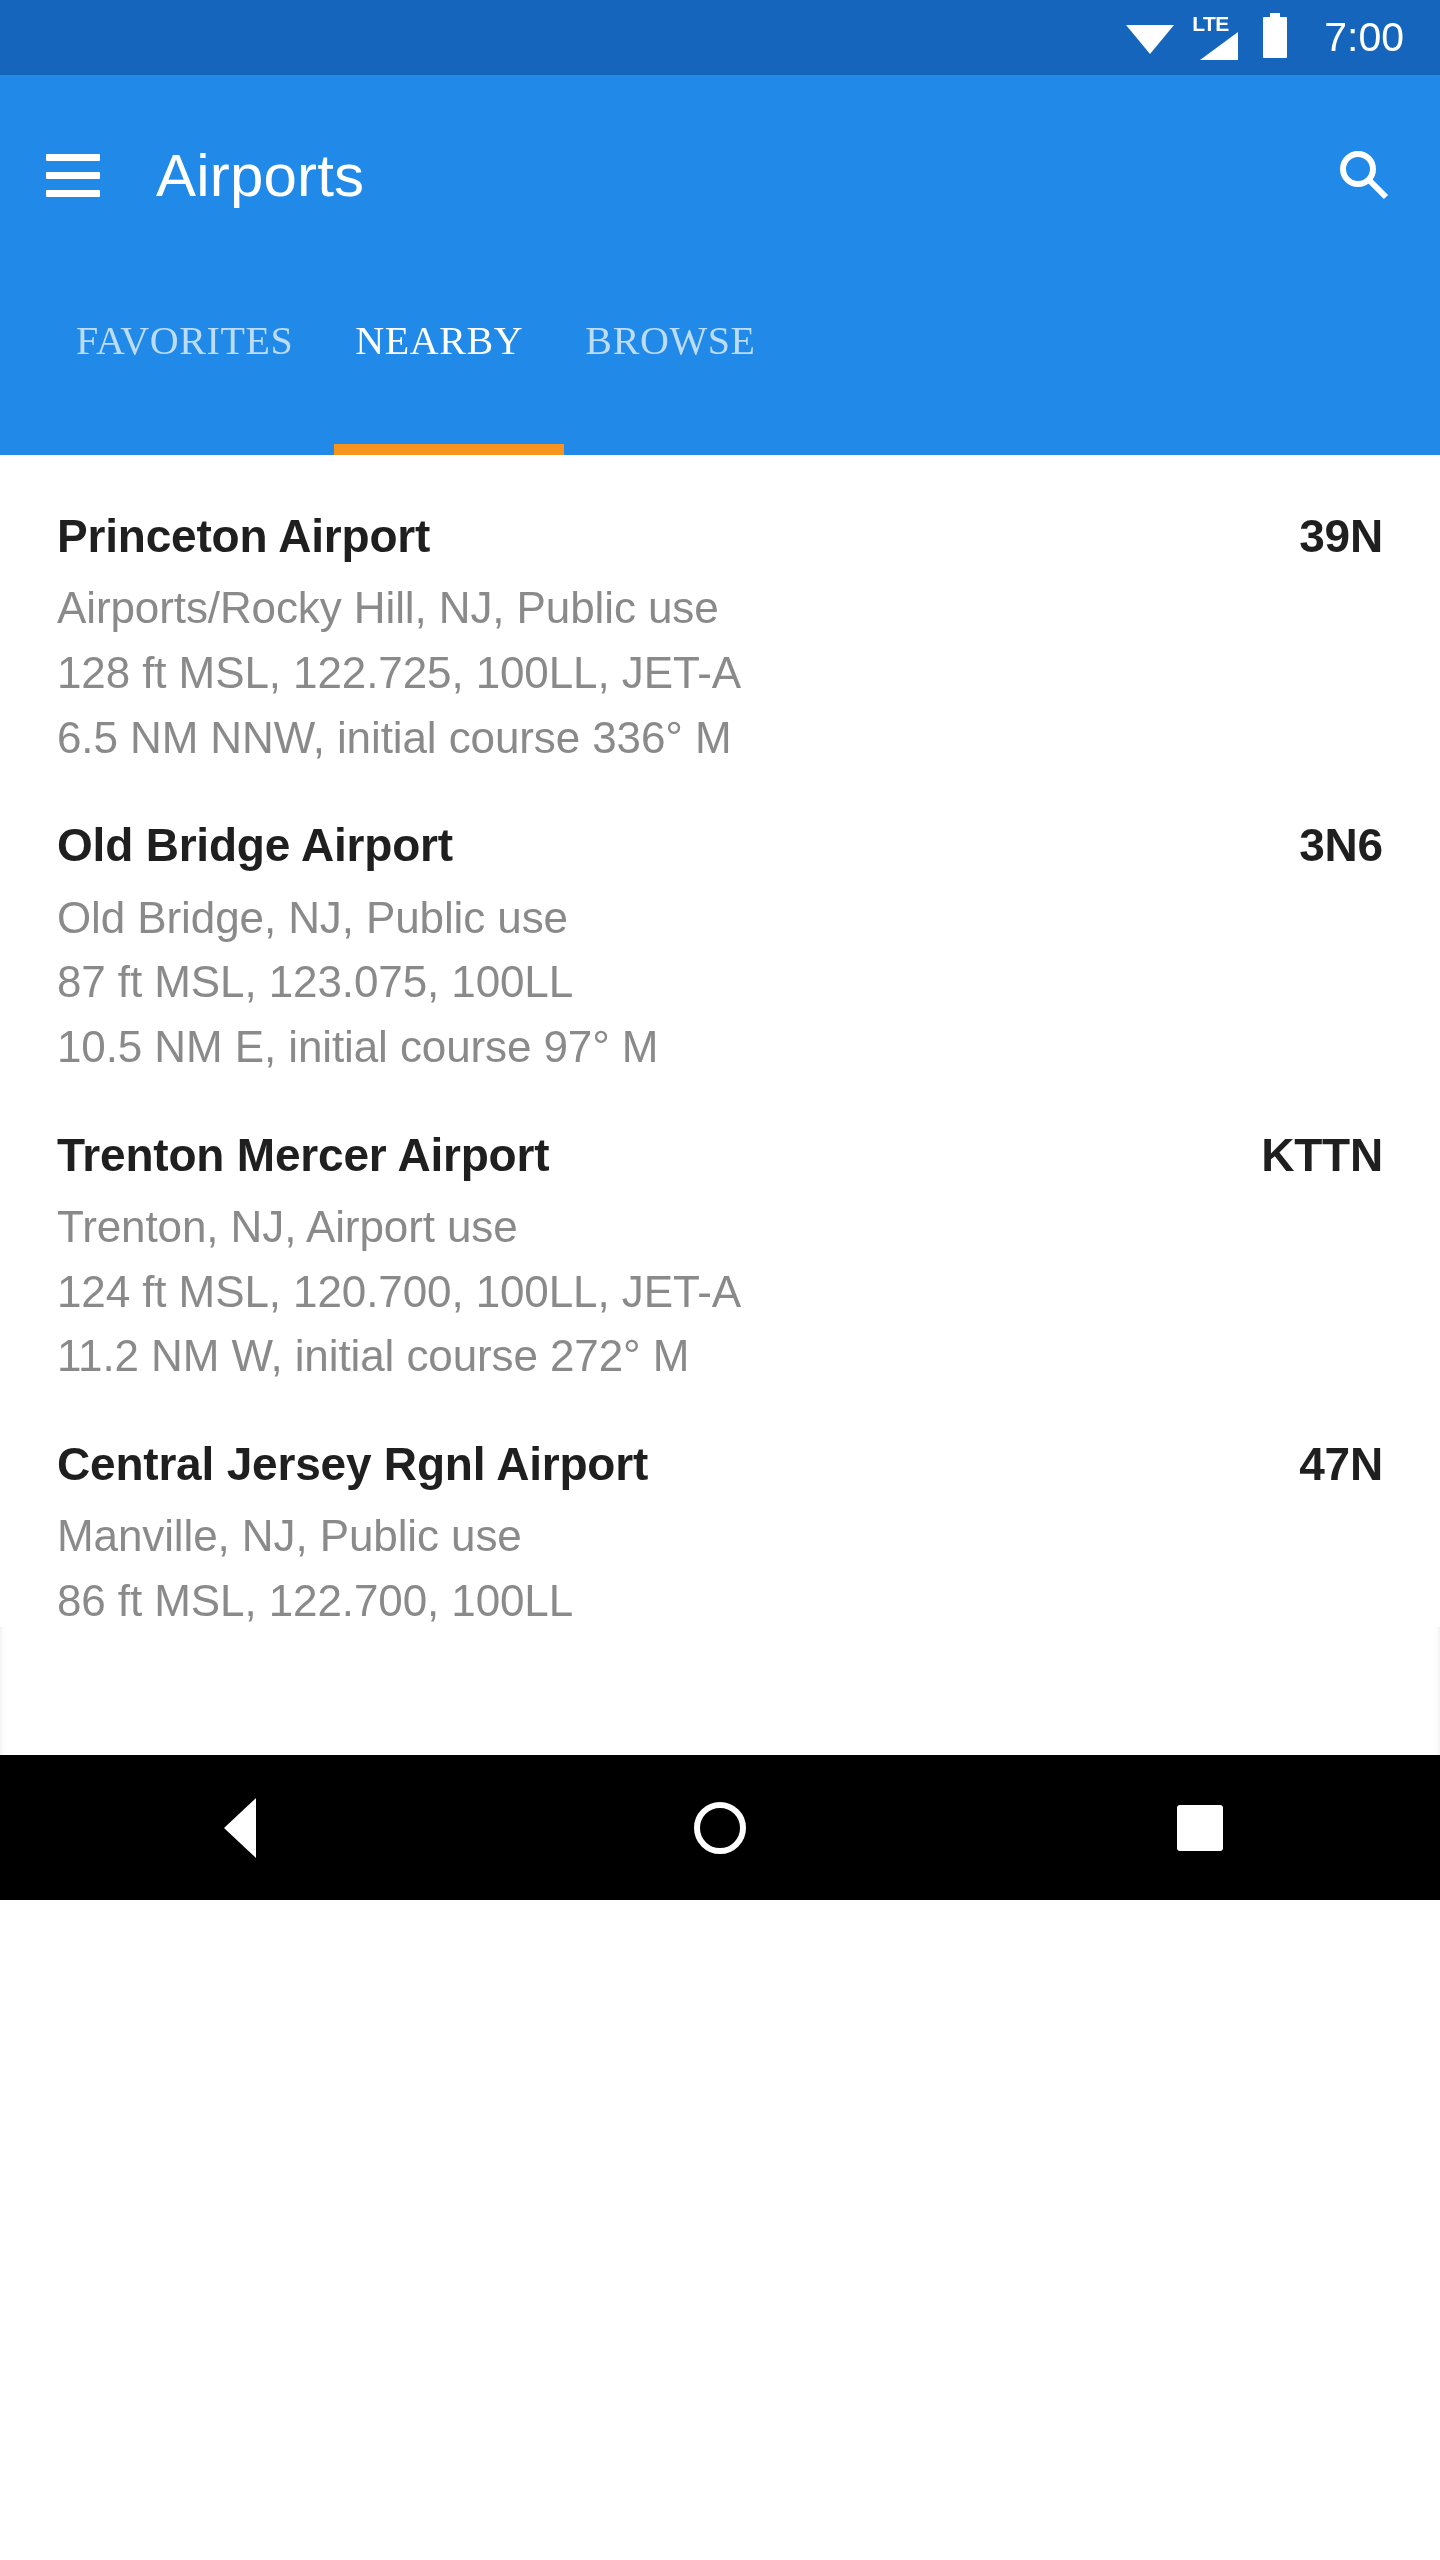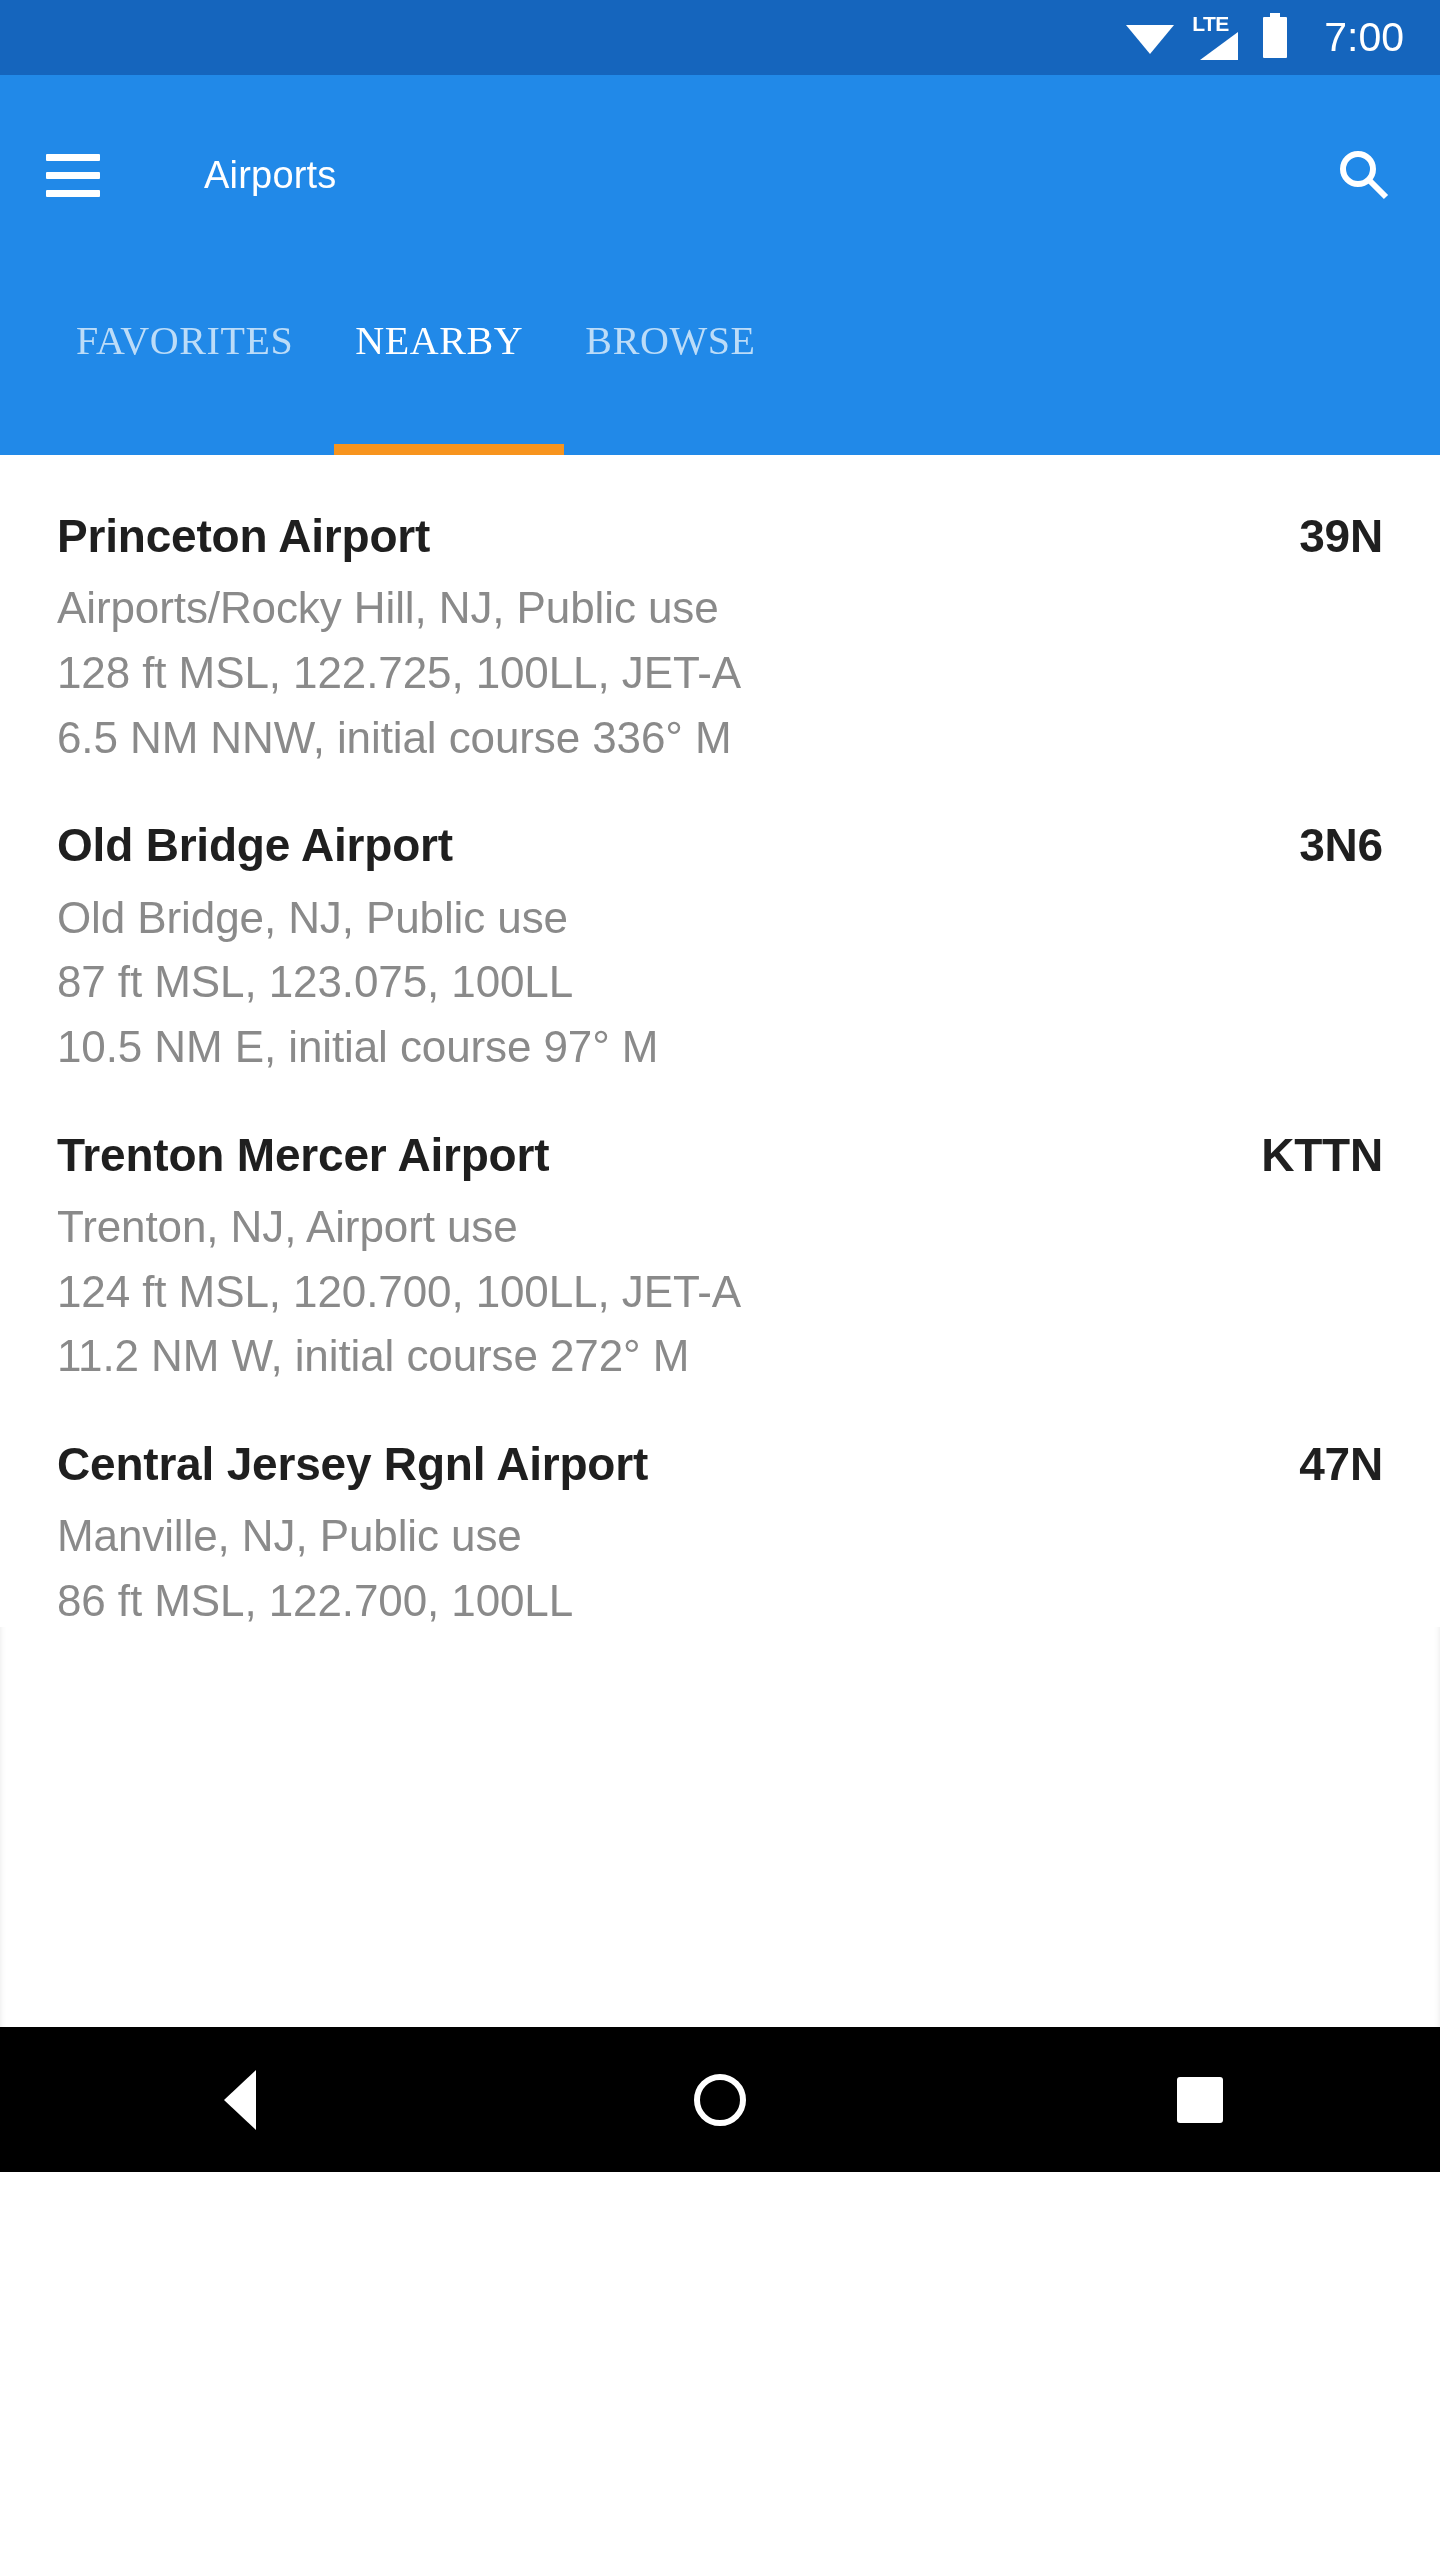--- a/index.html
+++ b/index.html
@@ -9,21 +9,21 @@
   body {
     width: 1440px;
     height: 2560px;
     background: #ffffff;
     font-family: "Liberation Sans", sans-serif;
     overflow: hidden;
   }
   #screen {
     position: relative;
     width: 1440px;
-    height: 2172px;
+    height: 1900px;
     background: #ffffff;
     display: flex;
     flex-direction: column;
   }
 
   
   #status-bar {
     height: 75px;
     background: #1565bd;
     display: flex;
@@ -88,23 +88,23 @@
   }
   #menu-button span {
     display: block;
     height: 7px;
     width: 54px;
     background: #ffffff;
     border-radius: 1px;
   }
   #app-title {
     color: #ffffff;
-    font-size: 38px;
+    font-size: 60px;
     font-weight: 400;
-    margin-left: 92px;
+    margin-left: 44px;
     letter-spacing: 0.2px;
     white-space: nowrap;
     flex: 1 1 auto;
   }
   #search-button {
     width: 80px;
     height: 80px;
     display: flex;
     align-items: center;
     justify-content: center;

